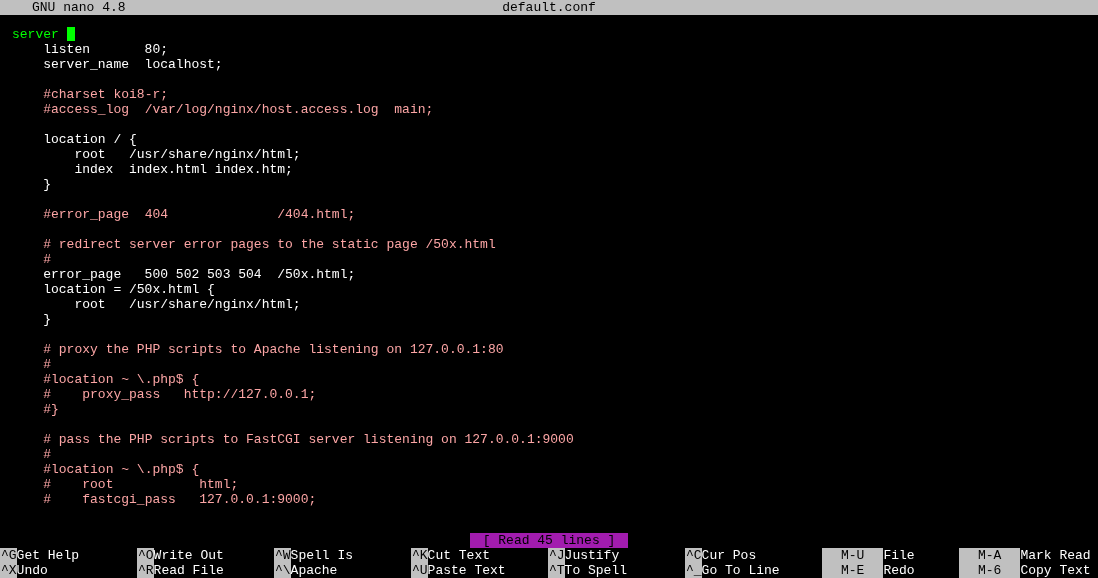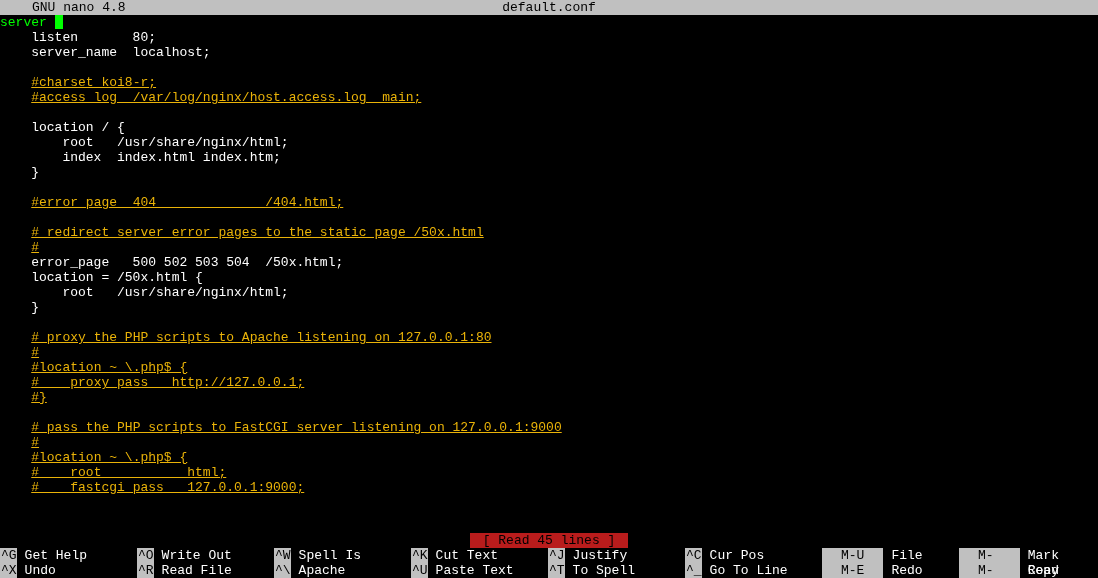--- a/index.html
+++ b/index.html
@@ -17,44 +17,44 @@
       background: #c0c0c0;
       color: #000;
       height: 15px;
       display: flex;
       position: relative;
     }
     .title-app { position: absolute; left: 18px; margin-left: 14px; }
     .title-file { position: absolute; left: 50%; transform: translateX(-50%); }
     .editor {
       color: #fff;
-      padding: 0;
+      padding: 12px;
       white-space: pre;
       position: relative;
     }
     .line { height: 15px; }
     .cursor {
       background: #00ff00;
       display: inline-block;
       width: 8px;
       height: 14px;
       vertical-align: top;
     }
     .g { color: #00ff00; }
-    .c { color: #eab308; text-decoration: underline; }
+    .c { color: #fca5a5; }
     .status {
       position: absolute;
       bottom: 30px;
       left: 0;
       right: 0;
       height: 15px;
       text-align: center;
     }
     .status-inner {
-      background: #b91c1c;
+      background: #a21caf;
       color: #000;
       display: inline-block;
       padding: 0 13px;
     }
     .shortcuts {
       position: absolute;
       bottom: 0;
       left: 0;
       right: 0;
       height: 30px;
@@ -76,21 +76,21 @@
       padding: 0 0 0 1px;
     }
     .key-m {
       background: #c0c0c0;
       color: #000;
       display: inline-block;
       padding: 0 19px;
     }
     .label {
       color: #fff;
-      margin-left: 8px;
+      margin-left: 0;
     }
   </style>
 </head>
 <body>
 
 <div class="titlebar">
   <span class="title-app">GNU nano 4.8</span>
   <span class="title-file">default.conf</span>
 </div>
 

